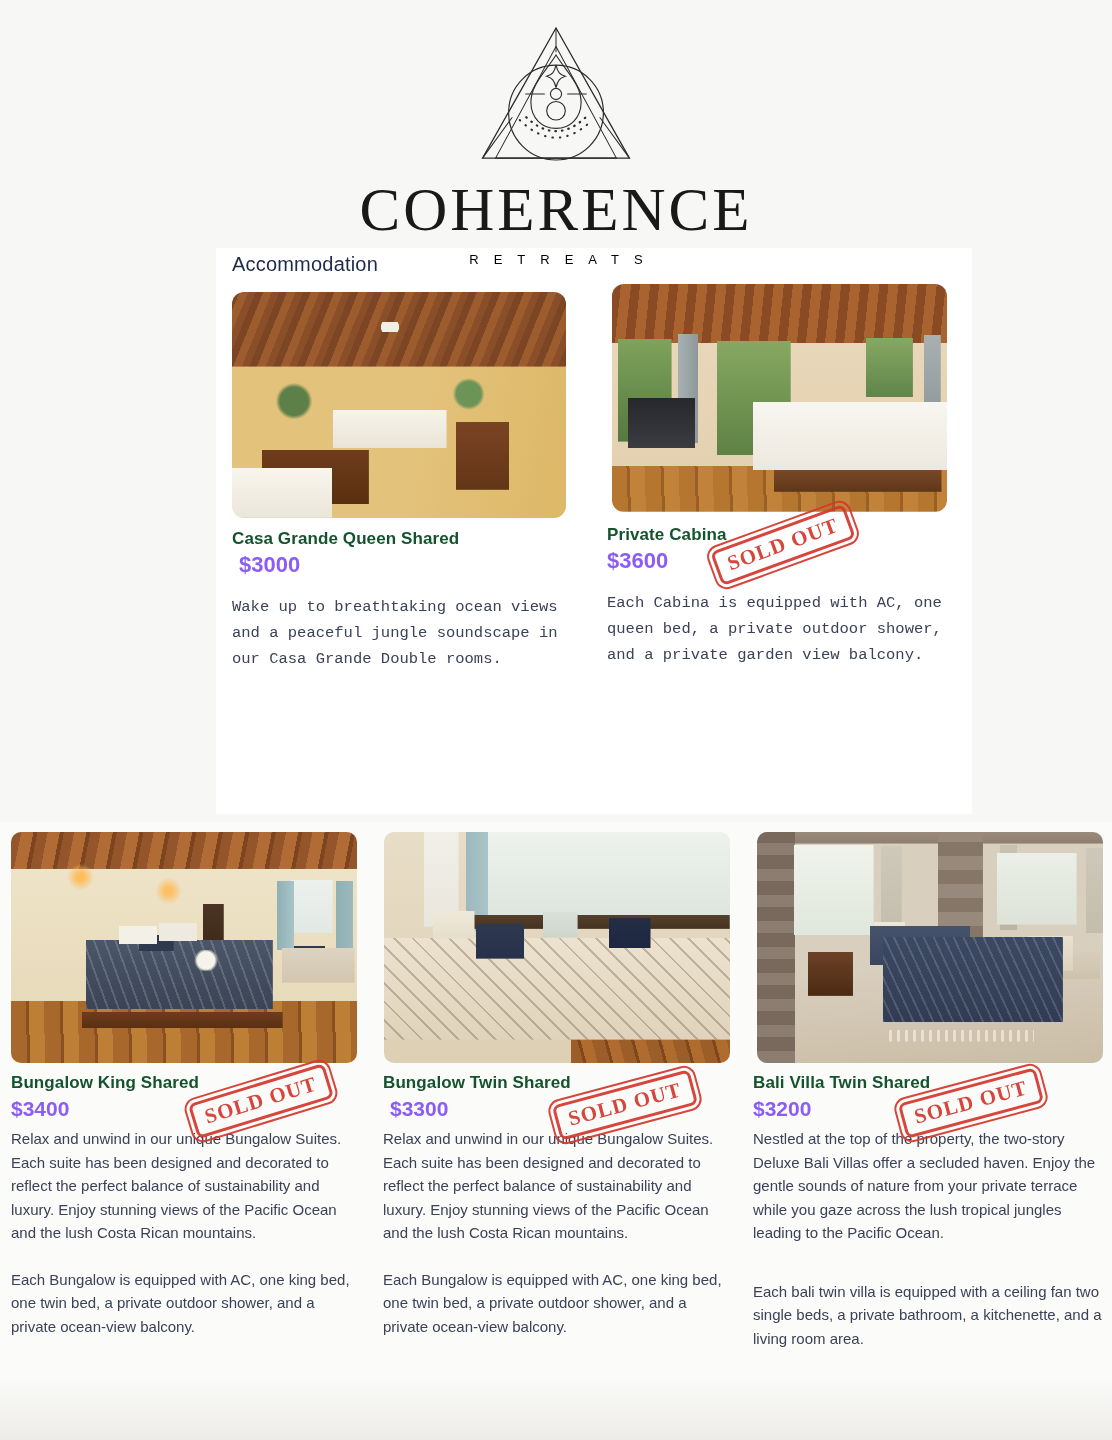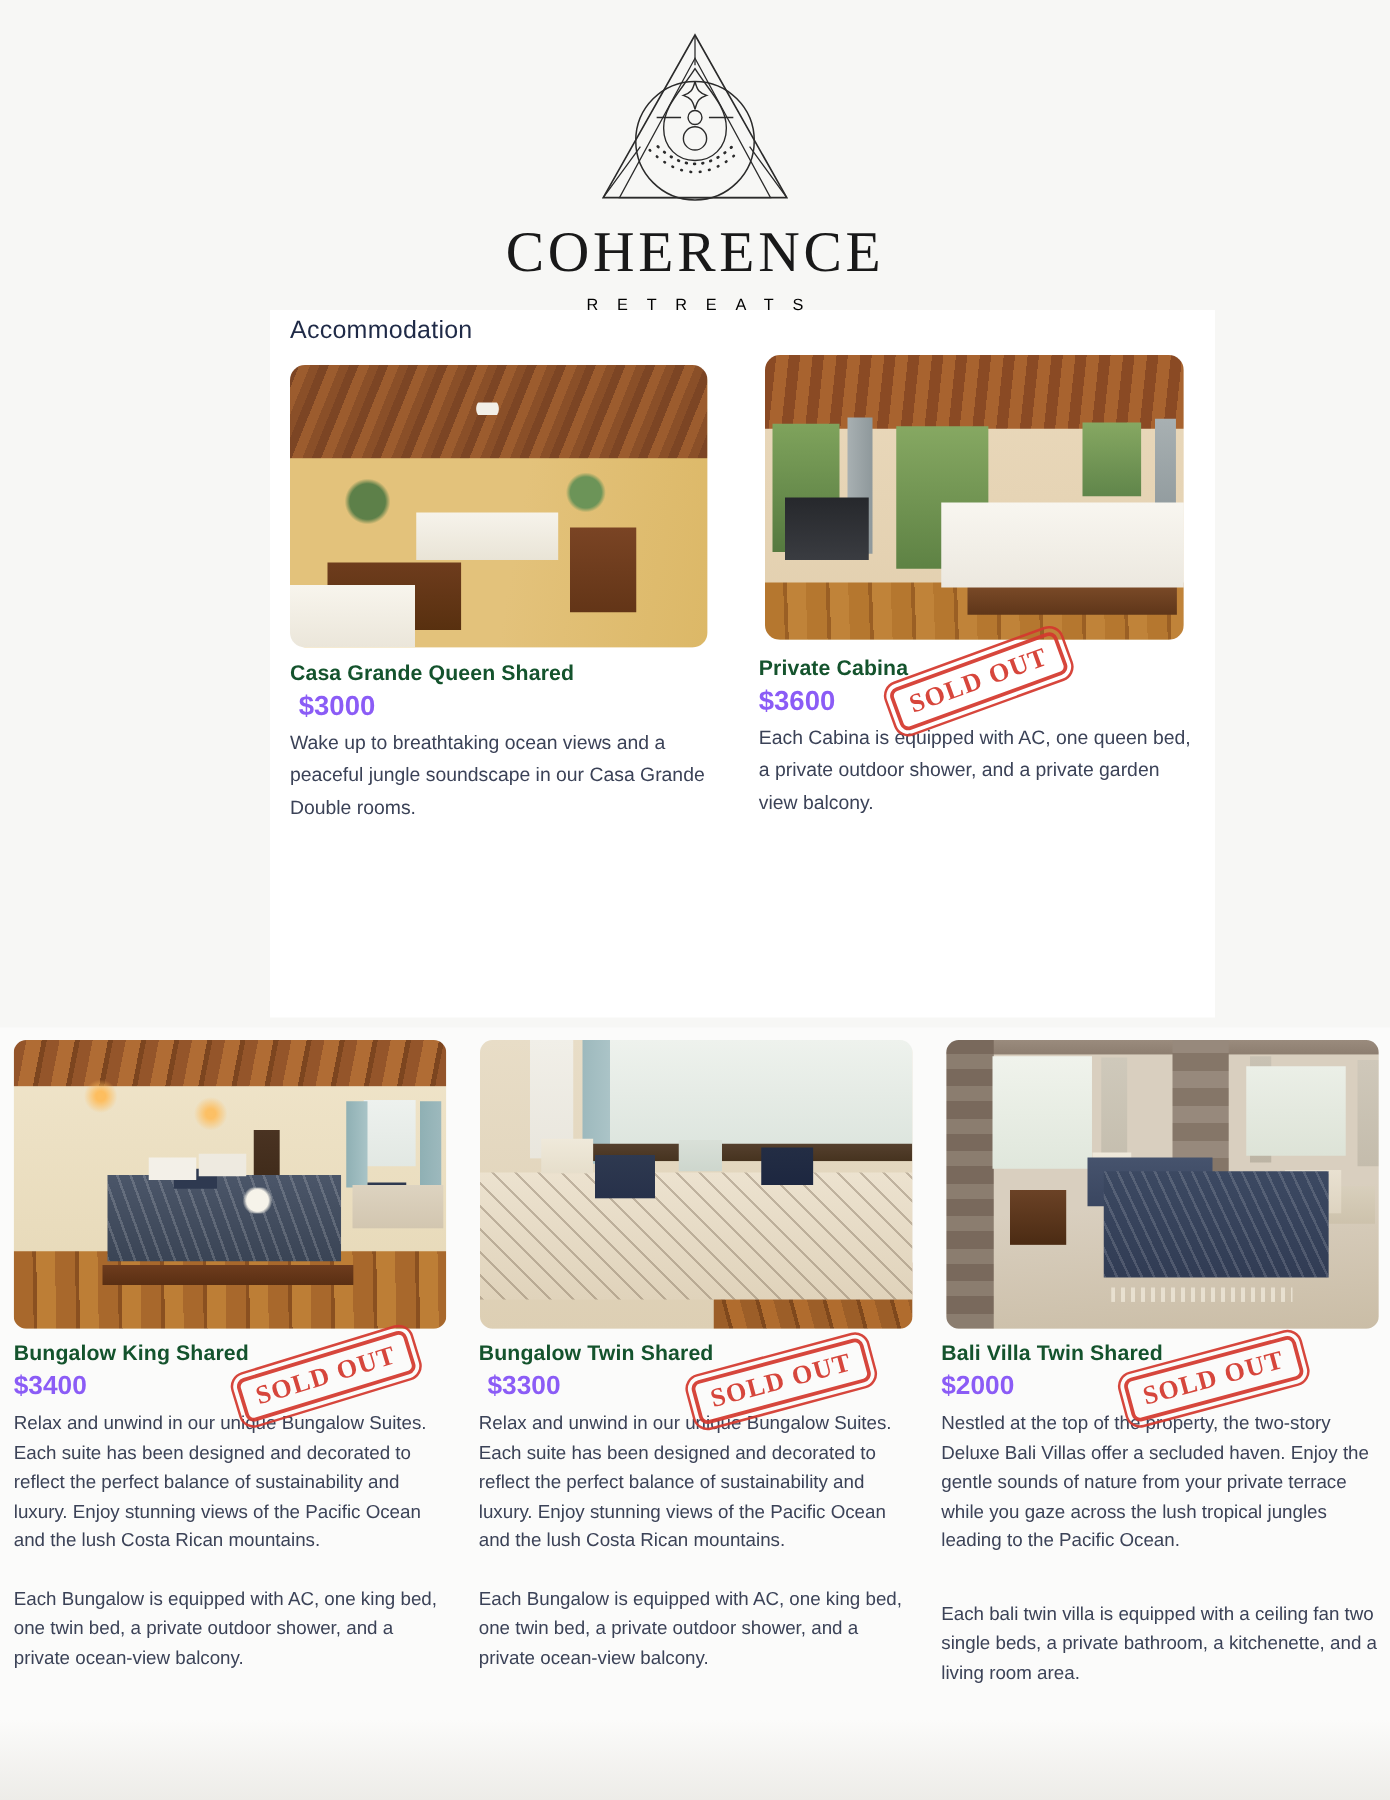--- a/index.html
+++ b/index.html
@@ -13,21 +13,21 @@
   
   .top-band{left:0;top:0;width:1112px;height:822px;background:#f7f7f5;}
   
   .footer-fade{left:0;bottom:0;width:1112px;height:64px;
     background:linear-gradient(180deg, rgba(238,237,233,0) 0%, #edece8 100%);}
   
   .logo-wrap{left:0;top:24px;width:1112px;text-align:center;z-index:2;}
   .logo-wrap svg{display:block;margin:0 auto;}
   .brand-name{
     margin-top:14px;font-family:"Liberation Serif", serif;font-weight:400;
-    font-size:46px;letter-spacing:3px;color:#191919;line-height:1.05;
+    font-size:61px;letter-spacing:3px;color:#191919;line-height:1.05;
   }
   .brand-tagline{
     margin-top:11px;font-size:13px;letter-spacing:15px;padding-left:15px;
     color:#000000;line-height:1;
   }
   
   .panel{left:216px;top:248px;width:756px;height:566px;background:#ffffff;z-index:1;}
   .section-title{
     left:232px;top:253px;z-index:2;
     font-size:20px;font-weight:400;color:#1f2a47;letter-spacing:.2px;text-align:center;
@@ -134,21 +134,21 @@
     background-size: 42% 5%, 52% 37%, 52% 37%, 13% 15%, 11% 13%, 29% 17%, 9% 9%, 13% 19%, 23% 39%, 6% 45%, 13% 53%, 23% 31%, 5% 37%, 5% 37%, 11% 100%, 100% 5%, 100% 100%;
     background-position: 66% 90%, 76% 72%, 76% 72%, 90% 53%, 99% 58%, 46% 49%, 37% 43%, 17% 64%, 14% 9%, 38% 11%, 60% 0, 90% 13%, 74% 9%, 100% 11%, 0 0, 0 0, 0 0;
   }
 
   
   .card-text{z-index:3;}
   .room-title{font-size:17px;font-weight:700;color:#14532d;line-height:22px;letter-spacing:.1px;}
   .room-price{font-size:22px;font-weight:700;color:#8b5cf6;line-height:26px;margin-top:2px;}
   .room-price.indent{padding-left:7px;}
   .room-body p{margin:0 0 22px 0;color:#3b4257;}
-  .row1 .room-body{margin-top:4px;}
+  .row1 .room-body{margin-top:16px;font-family:Liberation Mono, monospace;}
   .row1 .room-body p{font-size:15.5px;line-height:26px;}
   .row2 .room-price{font-size:21px;line-height:25px;}
   .row2 .room-body{margin-top:6px;}
   .row2 .room-body p{font-size:15px;line-height:23.5px;margin-bottom:23px;}
   #card-bali-text .room-body p{margin-bottom:35px;}
   #card-casa-text{left:232px;top:528px;width:344px;}
   #card-cabina-text{left:607px;top:524px;width:354px;}
   #card-king-text{left:11px;top:1072px;width:352px;}
   #card-twin-text{left:383px;top:1072px;width:352px;}
   #card-bali-text{left:753px;top:1072px;width:356px;}
@@ -229,21 +229,21 @@
   <div class="room-title">Bungalow Twin Shared</div>
   <div class="room-price indent">$3300</div>
   <div class="room-body">
     <p>Relax and unwind in our unique Bungalow Suites. Each suite has been designed and decorated to reflect the perfect balance of sustainability and luxury. Enjoy stunning views of the Pacific Ocean and the lush Costa Rican mountains.</p>
     <p>Each Bungalow is equipped with AC, one king bed, one twin bed, a private outdoor shower, and a private ocean-view balcony.</p>
   </div>
 </div>
 
 <div class="abs card-text row2" id="card-bali-text">
   <div class="room-title">Bali Villa Twin Shared</div>
-  <div class="room-price">$2000</div>
+  <div class="room-price">$3200</div>
   <div class="room-body">
     <p>Nestled at the top of the property, the two-story Deluxe Bali Villas offer a secluded haven. Enjoy the gentle sounds of nature from your private terrace while you gaze across the lush tropical jungles leading to the Pacific Ocean.</p>
     <p>Each bali twin villa is equipped with a ceiling fan two single beds, a private bathroom, a kitchenette, and a living room area.</p>
   </div>
 </div>
 
 <div class="stamp" id="stamp-cabina">SOLD OUT</div>
 <div class="stamp" id="stamp-king">SOLD OUT</div>
 <div class="stamp" id="stamp-twin">SOLD OUT</div>
 <div class="stamp" id="stamp-bali">SOLD OUT</div>

